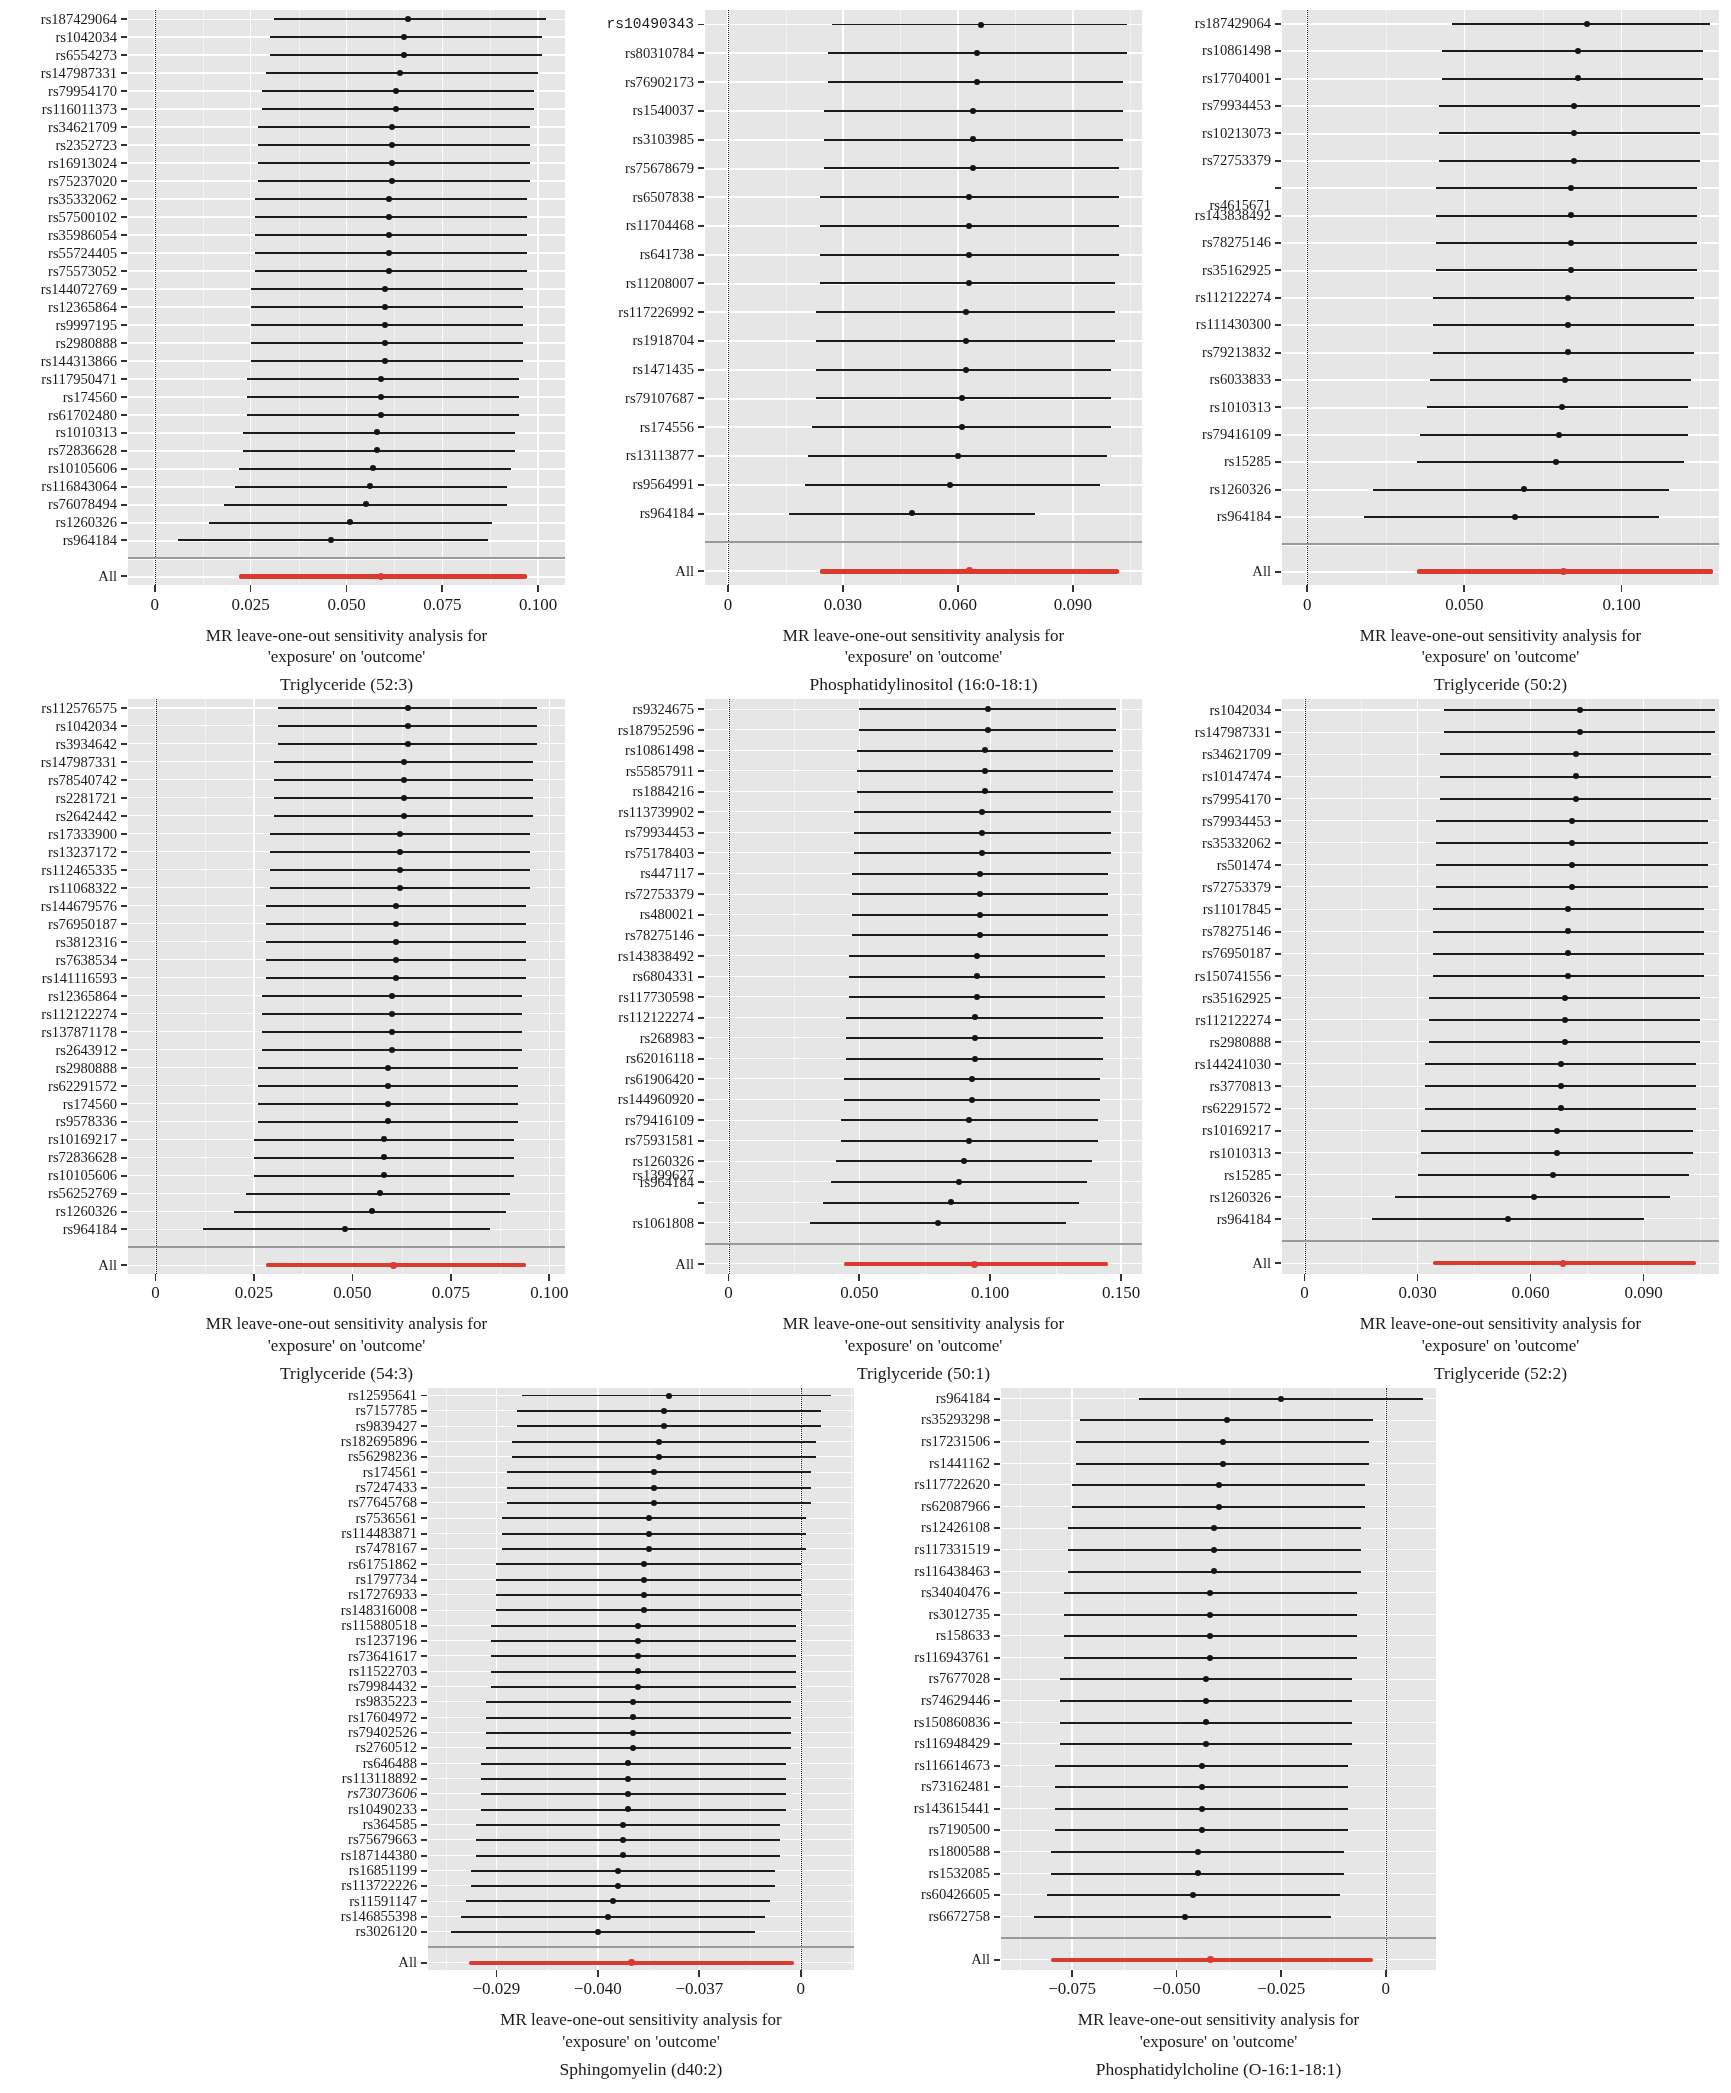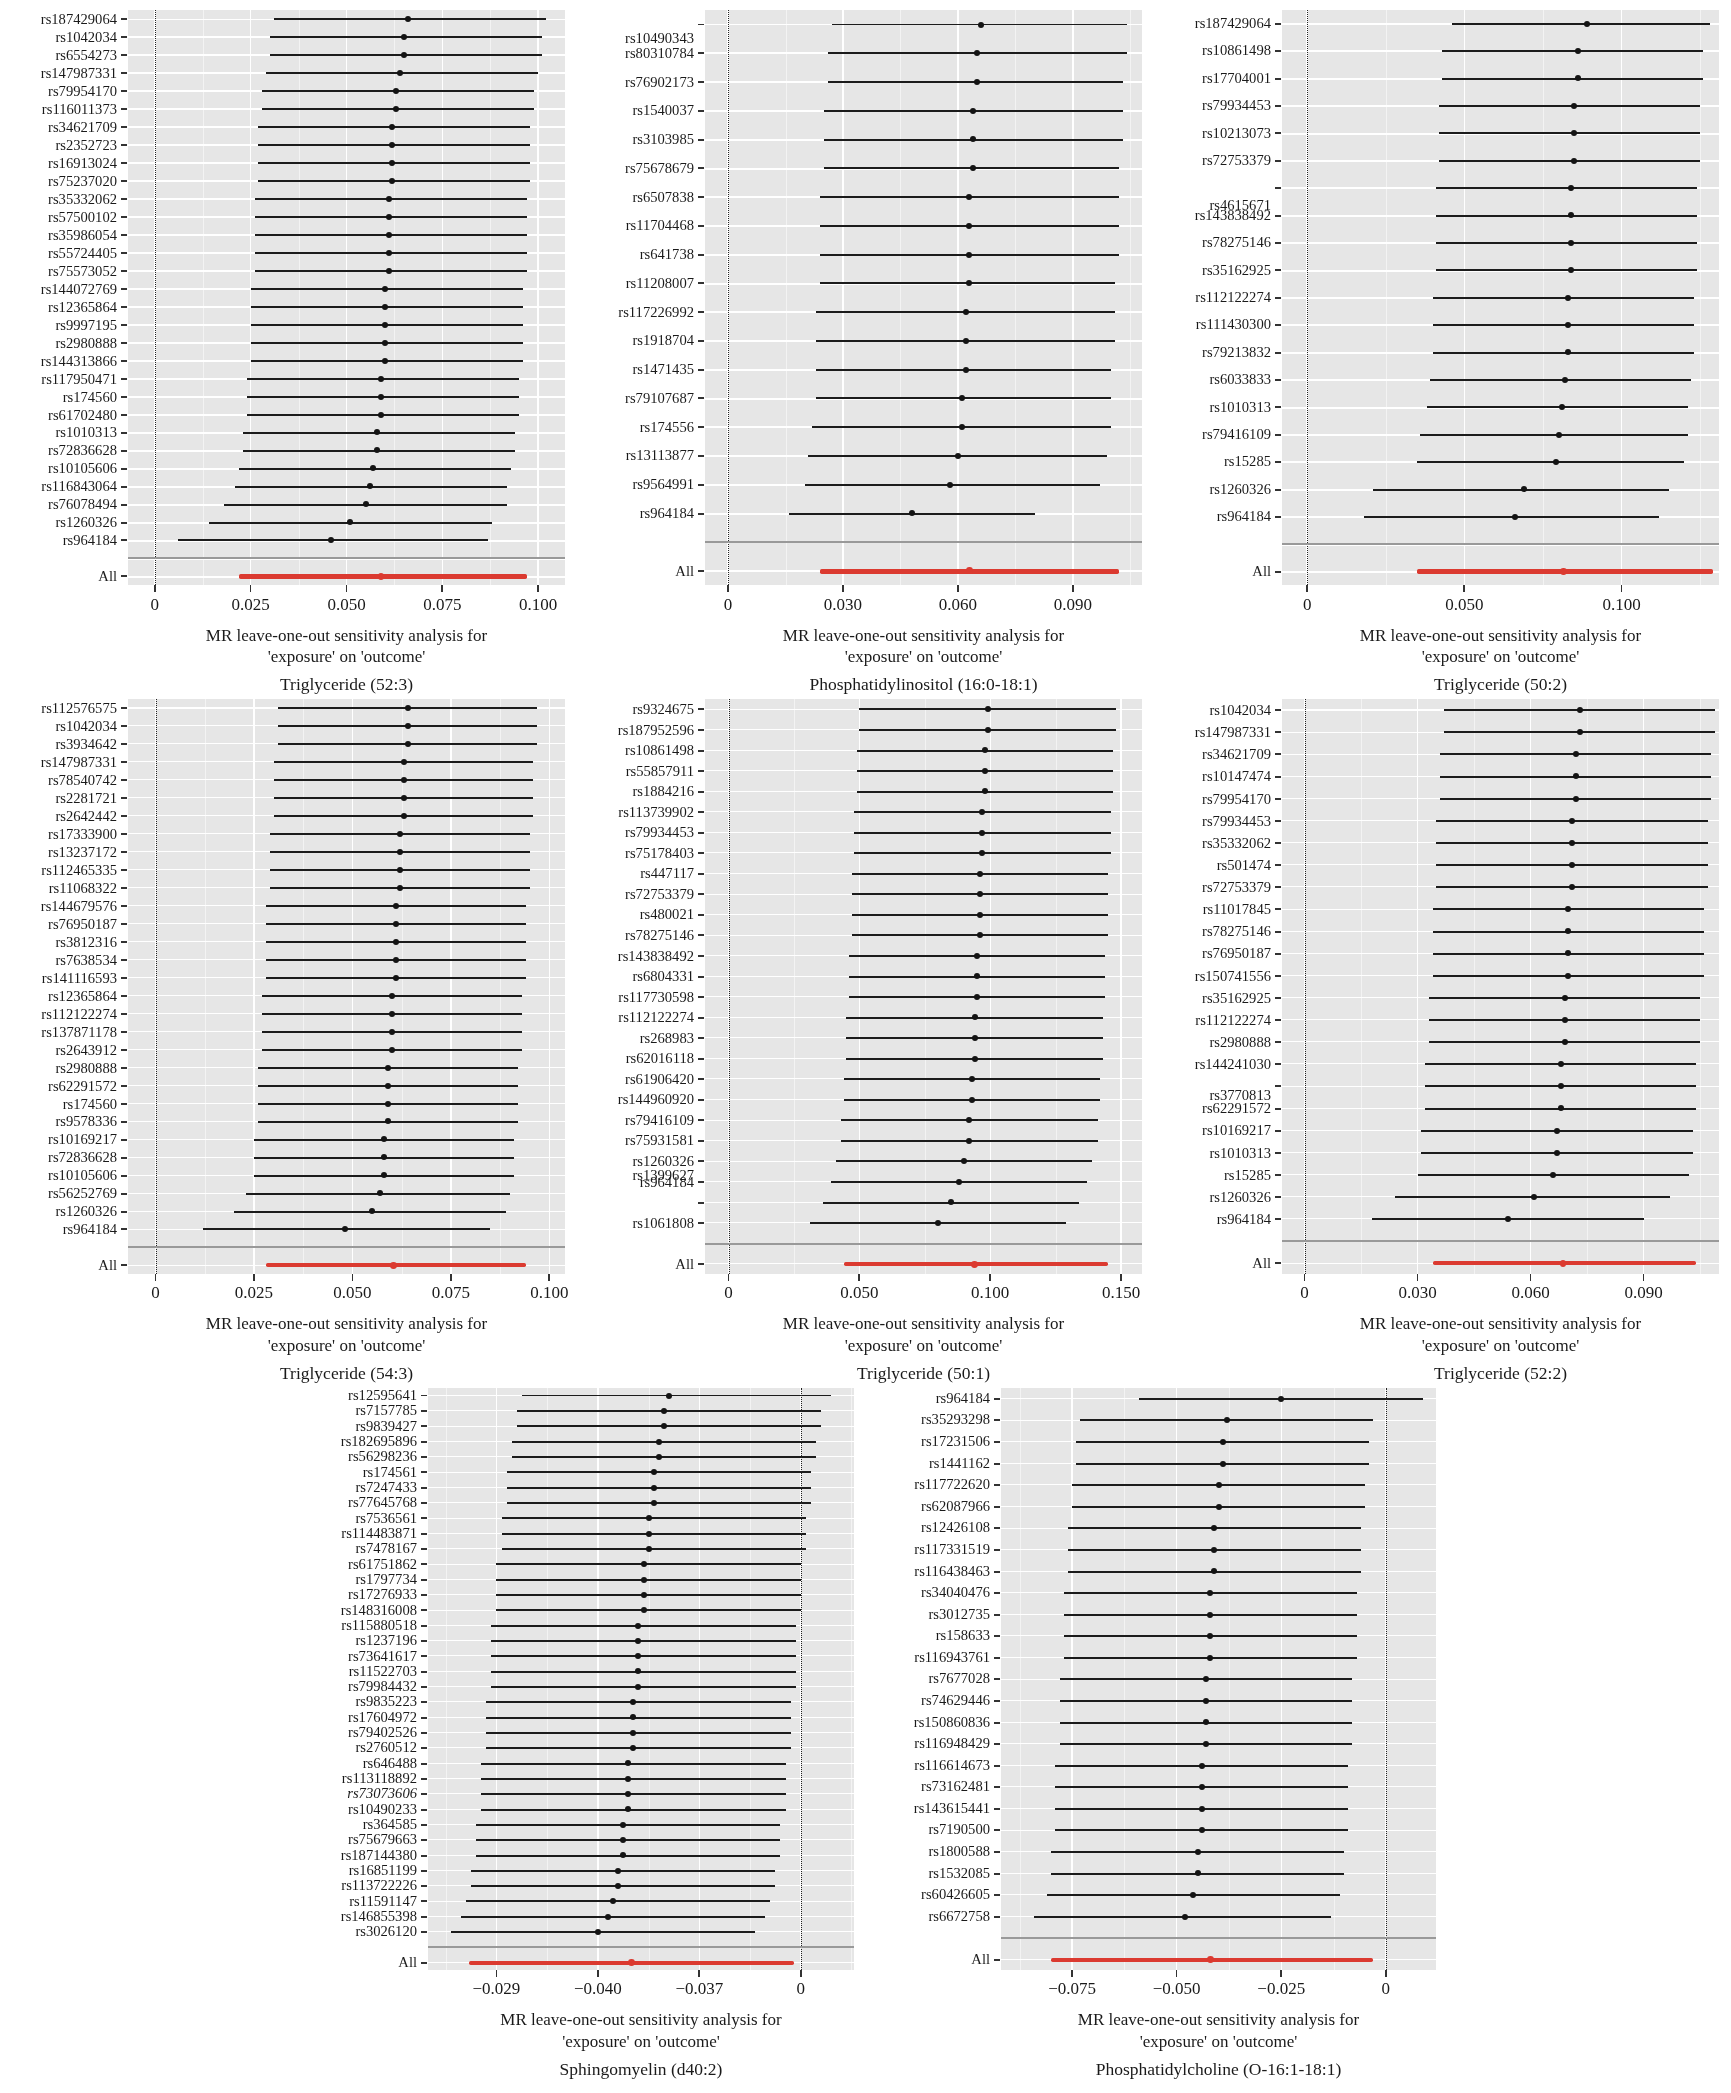--- a/index.html
+++ b/index.html
@@ -222,21 +222,21 @@
         </div>
         <div class="cap" style="margin-left: 128px; margin-right: 12px;">
           <div>MR leave-one-out sensitivity analysis for</div>
           <div>'exposure' on 'outcome'</div>
           <div class="sub">Triglyceride (52:3)</div>
         </div>
       </figure>
     <figure class="forest">
         <div class="pw" style="height: 575px;">
           <div class="ylab" style="width: 128px;">
-            <div class="ylbl" style="top: 14px; line-height: 29px;">rs10490343</div>
+            <div class="ylbl" style="top: 0px; line-height: 29px; font-family: Liberation Mono, monospace;">rs10490343</div>
             <div class="ytick" style="top: 13.5px;"></div>
             <div class="ylbl" style="top: 29px; line-height: 29px;">rs80310784</div>
             <div class="ytick" style="top: 42px;"></div>
             <div class="ylbl" style="top: 58px; line-height: 29px;">rs76902173</div>
             <div class="ytick" style="top: 71px;"></div>
             <div class="ylbl" style="top: 86px; line-height: 29px;">rs1540037</div>
             <div class="ytick" style="top: 100px;"></div>
             <div class="ylbl" style="top: 115px; line-height: 29px;">rs3103985</div>
             <div class="ytick" style="top: 129px;"></div>
             <div class="ylbl" style="top: 144px; line-height: 29px;">rs75678679</div>
@@ -877,21 +877,21 @@
             <div class="ylbl" style="top: 266px; line-height: 22px;">rs150741556</div>
             <div class="ytick" style="top: 276px;"></div>
             <div class="ylbl" style="top: 288px; line-height: 22px;">rs35162925</div>
             <div class="ytick" style="top: 298px;"></div>
             <div class="ylbl" style="top: 310px; line-height: 22px;">rs112122274</div>
             <div class="ytick" style="top: 320px;"></div>
             <div class="ylbl" style="top: 332px; line-height: 22px;">rs2980888</div>
             <div class="ytick" style="top: 342px;"></div>
             <div class="ylbl" style="top: 354px; line-height: 22px;">rs144241030</div>
             <div class="ytick" style="top: 364px;"></div>
-            <div class="ylbl" style="top: 376px; line-height: 22px; margin-top: 9px;">rs3770813</div>
+            <div class="ylbl" style="top: 376px; line-height: 22px;">rs3770813</div>
             <div class="ytick" style="top: 386px;"></div>
             <div class="ylbl" style="top: 398px; line-height: 22px;">rs62291572</div>
             <div class="ytick" style="top: 409px;"></div>
             <div class="ylbl" style="top: 420px; line-height: 22px;">rs10169217</div>
             <div class="ytick" style="top: 431px;"></div>
             <div class="ylbl" style="top: 443px; line-height: 22px;">rs1010313</div>
             <div class="ytick" style="top: 453px;"></div>
             <div class="ylbl" style="top: 465px; line-height: 22px;">rs15285</div>
             <div class="ytick" style="top: 475px;"></div>
             <div class="ylbl" style="top: 487px; line-height: 22px;">rs1260326</div>

